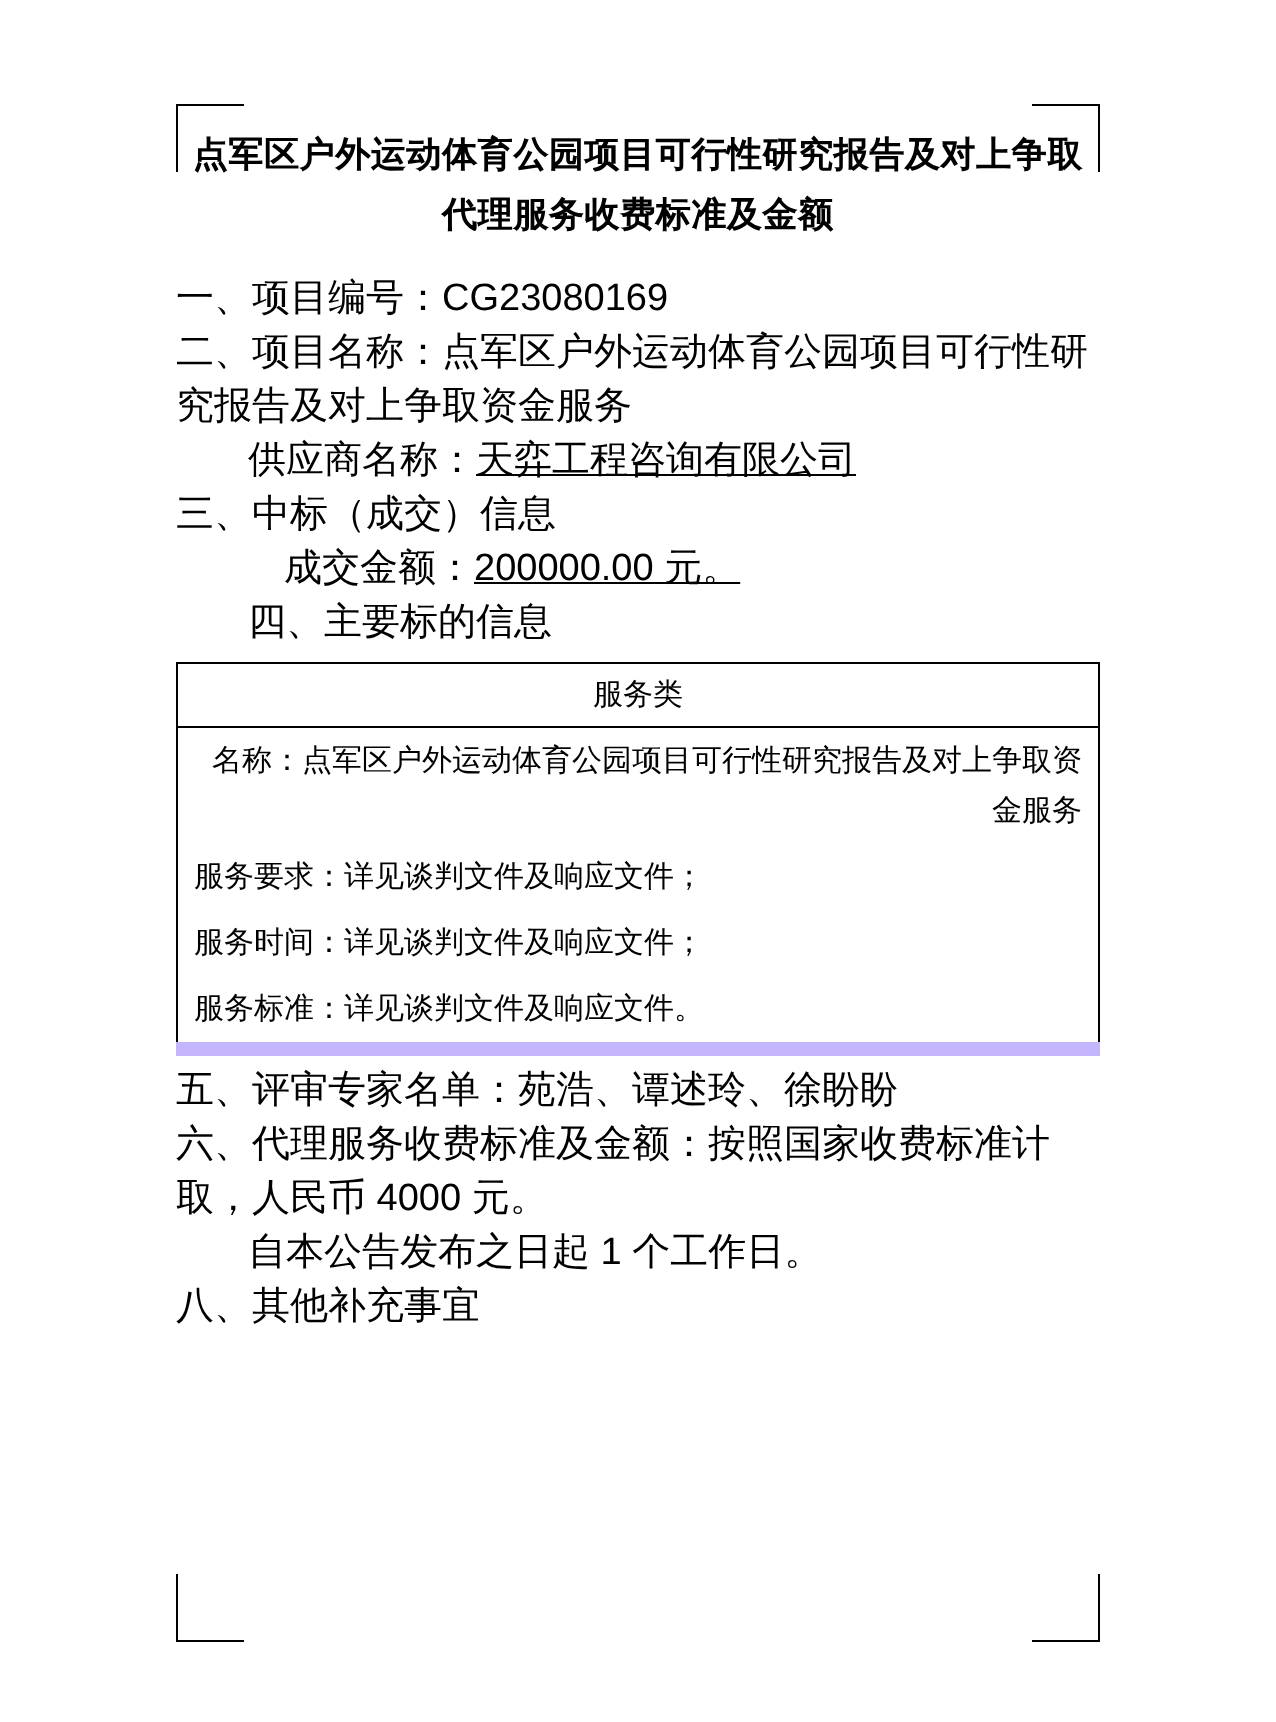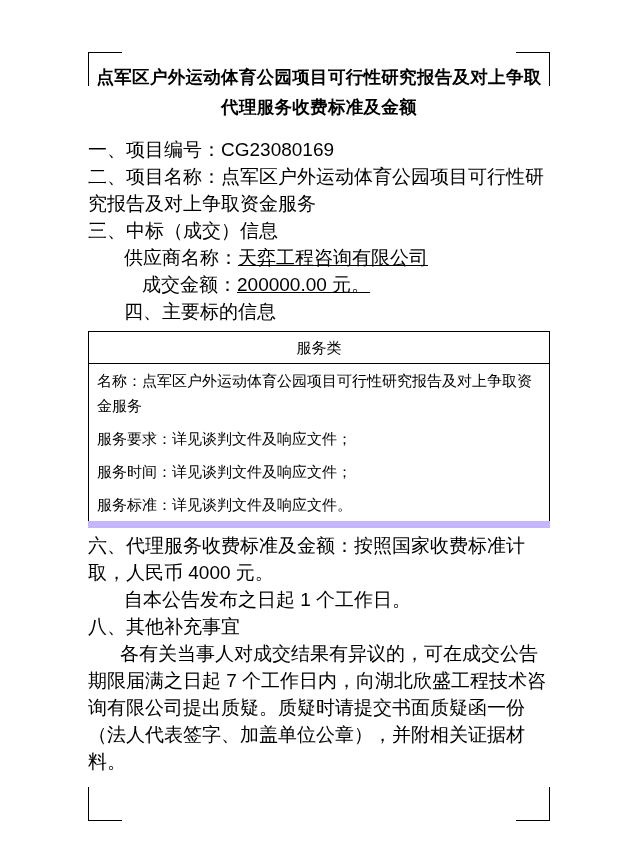--- a/index.html
+++ b/index.html
@@ -74,21 +74,21 @@
     vertical-align: top;
   }
   table.goods th {
     text-align: center;
     padding: 3px 8px;
   }
   table.goods td.body-cell {
     border-top: none;
     border-bottom: none;
   }
-  table.goods tr.first-body td { border-top: 1px solid #000; }
+  table.goods tr.first-body td { border-top: 1px solid #000; text-align: right; }
   table.goods tr.last-body td { border-bottom: 7px solid #c4b5fd; }
 </style>
 </head>
 <body>
 
 <div class="page">
 
   <div class="mark h" style="left:88px;  top:52px;"></div>
   <div class="mark v" style="left:88px;  top:52px;"></div>
   <div class="mark h" style="left:516px; top:52px;"></div>
@@ -102,23 +102,23 @@
 
     <div class="title">
       <span>点军区户外运动体育公园项目可行性研究报告及对上争取</span>
       <span class="line2">代理服务收费标准及金额</span>
     </div>
 
     <p class="para"><span>一、项目编号：</span><span>CG23080169</span></p>
 
     <p class="para"><span>二、项目名称：</span><span>点军区户外运动体育公园项目可行性研究报告及对上争取资金服务</span></p>
 
+    <p class="para indent1"><span>供应商名称：</span><span class="u">天弈工程咨询有限公司</span></p>
+
     <p class="para"><span>三、中标（成交）信息</span></p>
-
-    <p class="para indent1"><span>供应商名称：</span><span class="u">天弈工程咨询有限公司</span></p>
 
     <p class="para indent2"><span>成交金额：</span><span class="u">200000.00 元。</span></p>
 
     <p class="para indent1">四、主要标的信息</p>
 
     <table class="goods">
       <thead>
         <tr>
           <th>服务类</th>
         </tr>
@@ -132,22 +132,22 @@
         </tr>
         <tr>
           <td class="body-cell">服务时间：详见谈判文件及响应文件；</td>
         </tr>
         <tr class="last-body">
           <td class="body-cell">服务标准：详见谈判文件及响应文件。</td>
         </tr>
       </tbody>
     </table>
 
+    <p class="para">五、评审专家名单：苑浩、谭述玲、徐盼盼</p>
 
     <p class="para">六、代理服务收费标准及金额：按照国家收费标准计取，人民币 4000 元。</p>
 
     <p class="para indent1">自本公告发布之日起 1 个工作日。</p>
 
     <p class="para">八、其他补充事宜</p>
-    <p class="para" style="text-indent:32px;">各有关当事人对成交结果有异议的，可在成交公告期限届满之日起 7 个工作日内，向湖北欣盛工程技术咨询有限公司提出质疑。质疑时请提交书面质疑函一份（法人代表签字、加盖单位公章），并附相关证据材料。</p>
 
   </div>
 </div>
 
 </body></html>

